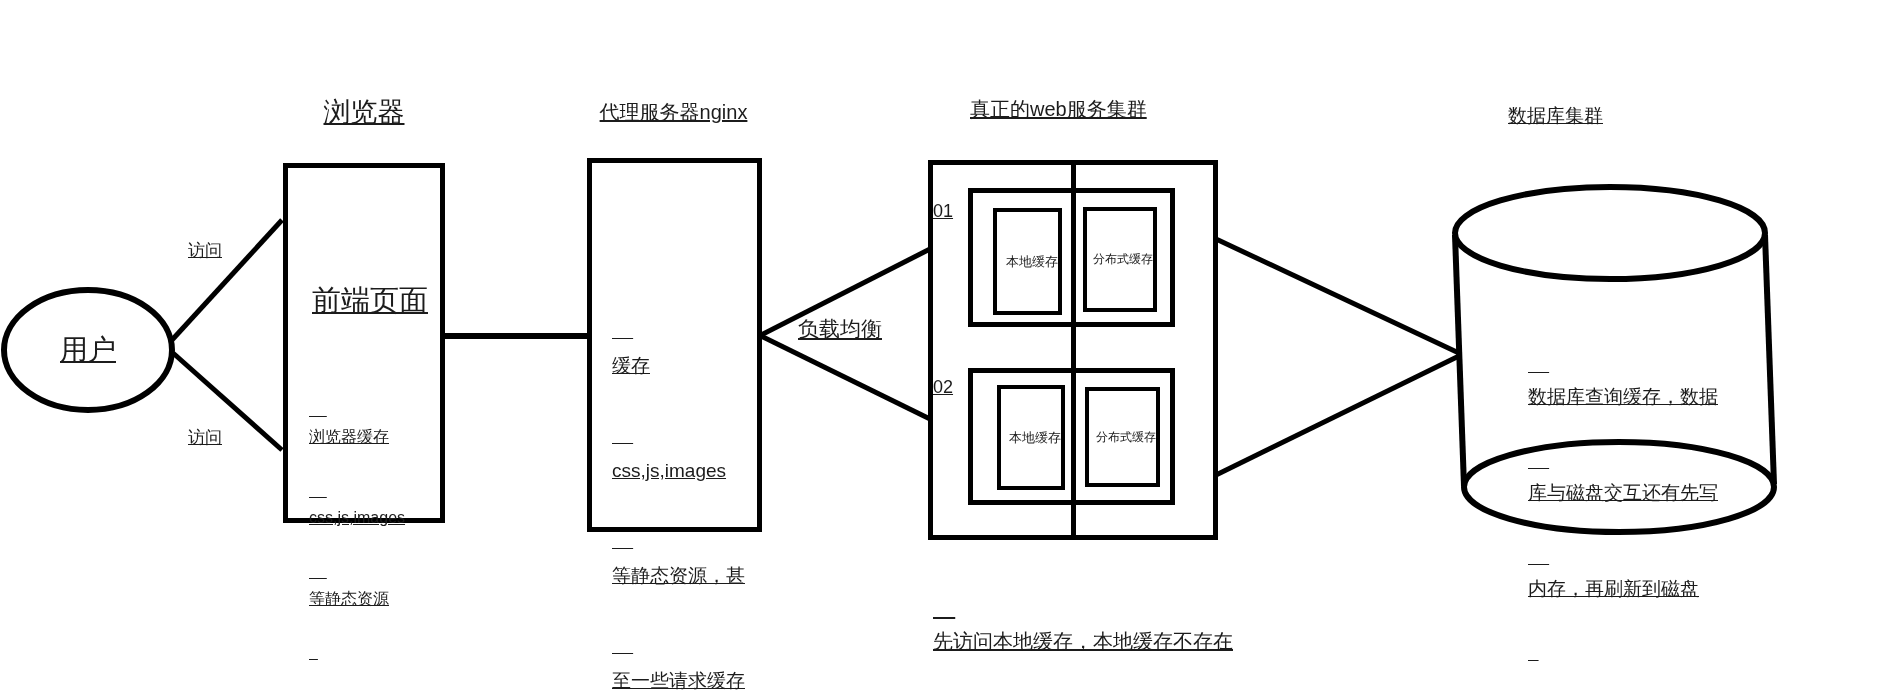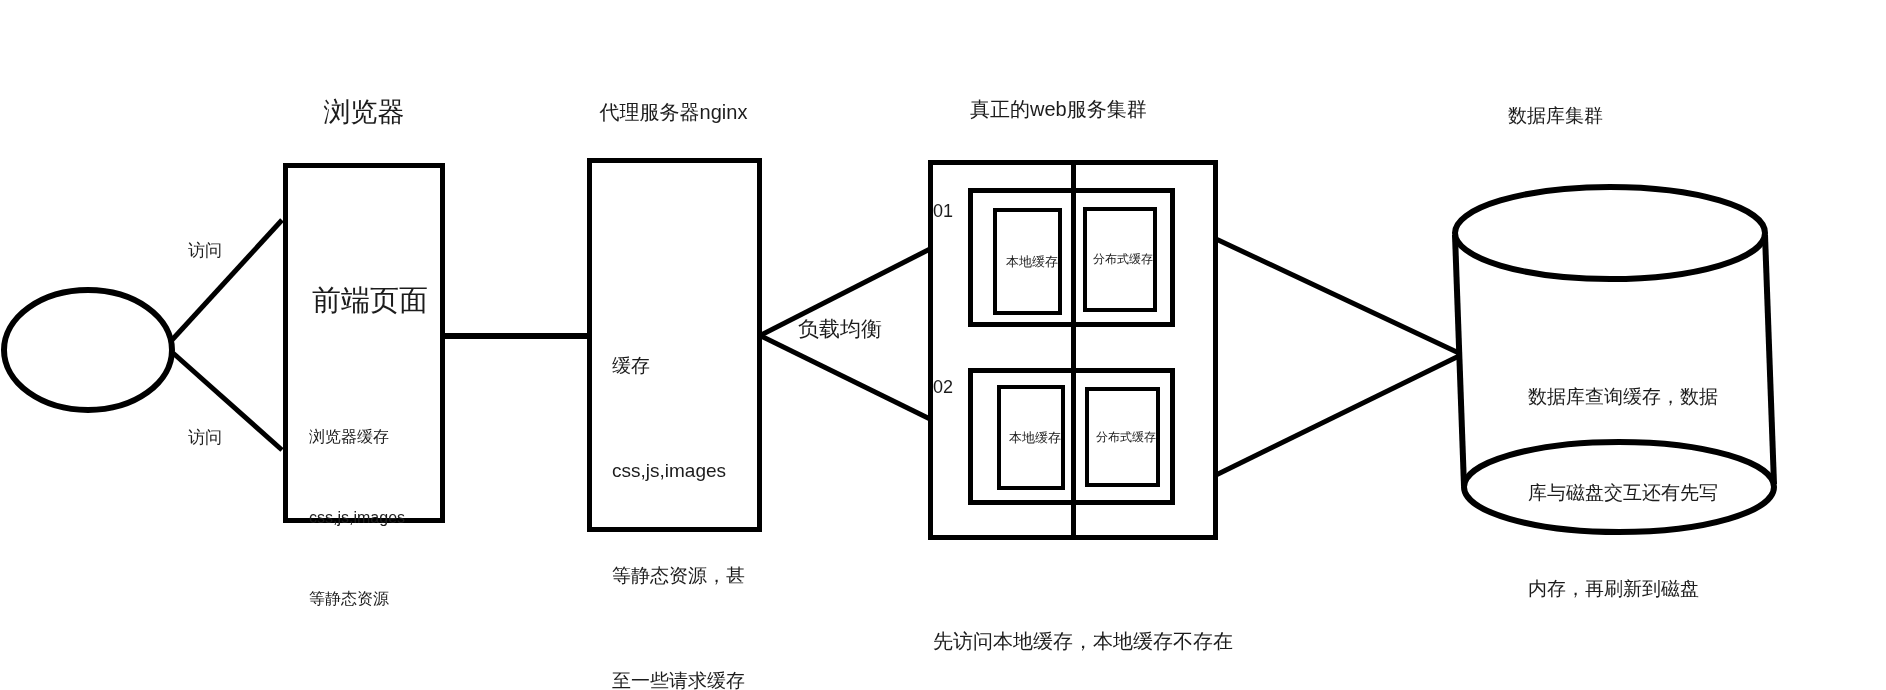--- a/index.html
+++ b/index.html
@@ -21,20 +21,21 @@
     position:absolute;
     border:5px solid var(--stroke);
     box-sizing:border-box;
     background:transparent;
   }
   .lbl{
     position:absolute;
     color:var(--text);
     white-space:pre;
     line-height:1.2;
+    text-decoration:underline;
   }
   .center{text-align:center;}
   .note p{margin:0;}
   .vdiv{position:absolute;background:var(--stroke);}
   .cacheCell{
     position:absolute;
     border:4px solid var(--stroke);
     box-sizing:border-box;
     display:flex;align-items:center;justify-content:flex-end;
     text-align:center;
@@ -61,20 +62,21 @@
     <line x1="1216" y1="475" x2="1461" y2="355" stroke="#000" stroke-width="5"></line>
 
     <g>
       <line x1="1455" y1="235" x2="1464" y2="486" stroke="#000" stroke-width="6"></line>
       <line x1="1765" y1="235" x2="1774" y2="484" stroke="#000" stroke-width="6"></line>
       <ellipse cx="1619" cy="487" rx="155" ry="45" fill="none" stroke="#000" stroke-width="6"></ellipse>
       <ellipse cx="1610" cy="233" rx="155" ry="46" fill="#fff" stroke="#000" stroke-width="6"></ellipse>
     </g>
   </svg>
 
+  <div class="lbl center" style="left:4px;top:333px;width:168px;font-size:28px;">用户</div>
 
   <div class="lbl" style="left:188px;top:241px;font-size:17px;">访问</div>
   <div class="lbl" style="left:188px;top:428px;font-size:17px;">访问</div>
 
   <div class="lbl center" style="left:283px;top:96px;width:162px;font-size:27px;">浏览器</div>
   <div class="box" style="left:283px;top:163px;width:162px;height:360px;"></div>
   <div class="lbl center" style="left:283px;top:283px;width:162px;font-size:29px;padding-left:6px;">前端页面</div>
   <div class="lbl note" style="left:309px;top:369px;font-size:16px;line-height:27px;">
     <p>浏览器缓存</p>
     <p>css,js,images</p>

